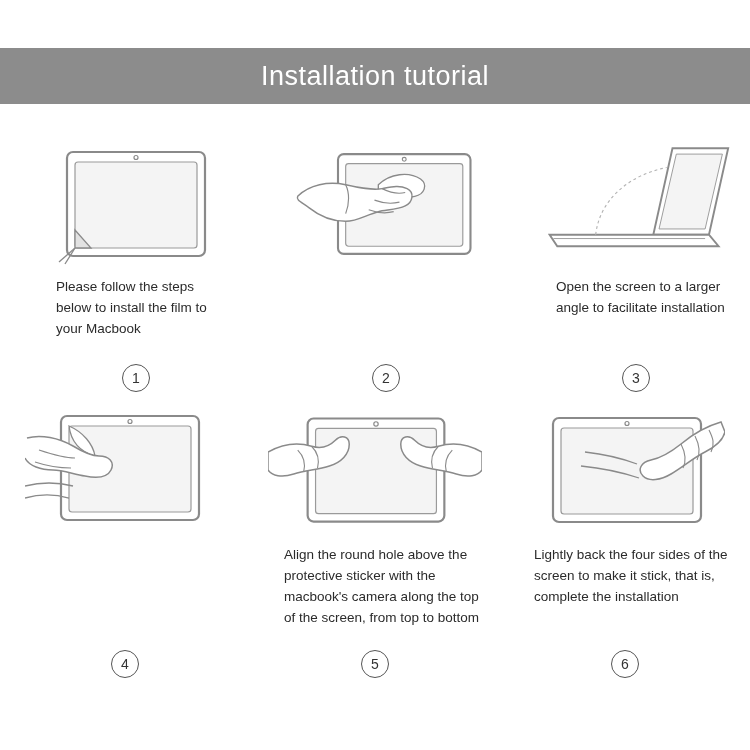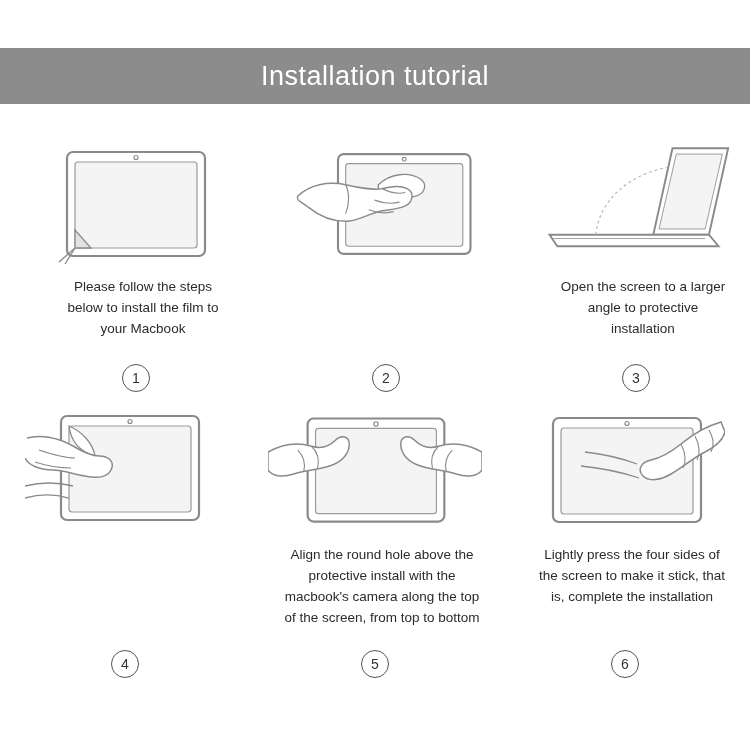--- a/index.html
+++ b/index.html
@@ -12,21 +12,20 @@
     background: #ffffff;
     font-family: "Liberation Sans", sans-serif;
     overflow: hidden;
   }
   .page {
     position: relative;
     width: 694px;
     height: 750px;
     background: #ffffff;
     box-sizing: border-box;
-    text-align: center;
   }
   
   .header-bar {
     position: absolute;
     left: 0;
     top: 48px;
     width: 750px;
     height: 56px;
     background: #8c8c8c;
     display: flex;
@@ -154,21 +153,21 @@
 
             <path d="M138 6 L196 6 L176 96 L118 96 Z" fill="#ffffff" stroke="#8a8a8a" stroke-width="2"></path>
             <path d="M142 12 L190 12 L172 90 L124 90 Z" fill="#f4f4f4" stroke="#9a9a9a" stroke-width="1"></path>
 
             <path d="M10 96 L176 96 L186 108 L18 108 Z" fill="#ffffff" stroke="#8a8a8a" stroke-width="2"></path>
             <path d="M14 100 L172 100" stroke="#9a9a9a" stroke-width="1"></path>
 
             <path d="M58 96 C62 60 92 34 132 26" stroke="#b4b4b4" stroke-width="1.2" fill="none" stroke-dasharray="3 3"></path>
           </svg>
         </div>
-        <div class="caption">Open the screen to a larger angle to protective installation</div>
+        <div class="caption">Open the screen to a larger angle to facilitate installation</div>
         <div class="num-wrap">
           <div class="num">3</div>
         </div>
       </div>
     </div>
 
     <div class="row row-2">
 
       <div class="cell">
         <div class="illus">
@@ -200,21 +199,21 @@
 
             <path d="M0 44 C14 36 30 34 44 38 C54 41 62 38 68 32 C74 26 82 28 82 36 C82 46 74 54 62 58 C50 62 38 62 26 66 C14 70 4 68 0 62 Z" fill="#ffffff" stroke="#8a8a8a" stroke-width="1.5"></path>
             <path d="M44 38 C50 44 52 52 50 60" stroke="#8a8a8a" stroke-width="1.1" fill="none"></path>
             <path d="M30 42 C36 48 38 56 36 64" stroke="#8a8a8a" stroke-width="1.1" fill="none"></path>
 
             <path d="M216 44 C202 36 186 34 172 38 C162 41 154 38 148 32 C142 26 134 28 134 36 C134 46 142 54 154 58 C166 62 178 62 190 66 C202 70 212 68 216 62 Z" fill="#ffffff" stroke="#8a8a8a" stroke-width="1.5"></path>
             <path d="M172 38 C166 44 164 52 166 60" stroke="#8a8a8a" stroke-width="1.1" fill="none"></path>
             <path d="M186 42 C180 48 178 56 180 64" stroke="#8a8a8a" stroke-width="1.1" fill="none"></path>
           </svg>
         </div>
-        <div class="caption">Align the round hole above the protective install with the macbook's camera along the top of the screen, from top to bottom</div>
+        <div class="caption">Align the round hole above the protective sticker with the macbook's camera along the top of the screen, from top to bottom</div>
         <div class="num-wrap">
           <div class="num">5</div>
         </div>
       </div>
 
       <div class="cell">
         <div class="illus">
           <svg width="200" height="128" viewBox="0 0 200 128">
             <rect x="28" y="10" width="148" height="104" rx="6" ry="6" fill="#ffffff" stroke="#8a8a8a" stroke-width="2.2"></rect>
             <rect x="36" y="20" width="132" height="86" rx="3" ry="3" fill="#f4f4f4" stroke="#9a9a9a" stroke-width="1.2"></rect>
@@ -222,21 +221,21 @@
 
             <path d="M196 14 C182 18 168 26 156 36 C146 44 136 50 126 52 C116 54 112 62 118 68 C124 74 136 72 146 66 C158 59 168 50 180 44 C190 39 198 32 200 24 Z" fill="#ffffff" stroke="#8a8a8a" stroke-width="1.5"></path>
             <path d="M156 36 C160 44 162 52 158 60" stroke="#8a8a8a" stroke-width="1.1" fill="none"></path>
             <path d="M170 28 C174 36 176 44 172 52" stroke="#8a8a8a" stroke-width="1.1" fill="none"></path>
             <path d="M184 22 C188 30 190 36 186 44" stroke="#8a8a8a" stroke-width="1.1" fill="none"></path>
 
             <path d="M60 44 C78 46 96 50 112 56" stroke="#8a8a8a" stroke-width="1.3" fill="none"></path>
             <path d="M56 58 C76 60 96 64 114 70" stroke="#8a8a8a" stroke-width="1.3" fill="none"></path>
           </svg>
         </div>
-        <div class="caption">Lightly press the four sides of the screen to make it stick, that is, complete the installation</div>
+        <div class="caption">Lightly back the four sides of the screen to make it stick, that is, complete the installation</div>
         <div class="num-wrap">
           <div class="num">6</div>
         </div>
       </div>
     </div>
 
   </div>
 </div>
 
 </body></html>

